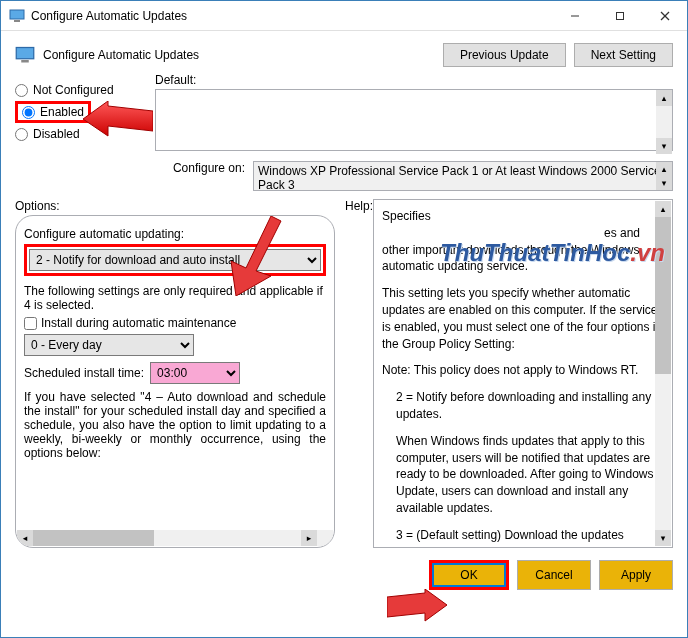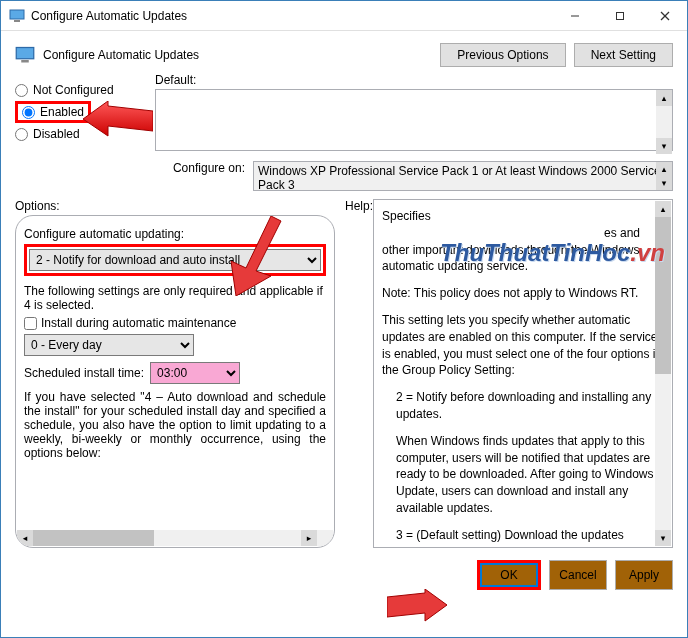--- a/index.html
+++ b/index.html
@@ -53,21 +53,21 @@
 .vcorner { position: absolute; right: 1px; bottom: 1px; width: 16px; height: 16px; background: #f0f0f0; }
 .vscroll { position: absolute; top: 1px; right: 1px; bottom: 1px; width: 16px; background: #f0f0f0; display: flex; flex-direction: column; }
 .vscroll .arr { width: 16px; height: 16px; background: #dadada; display: flex; align-items: center; justify-content: center; font-size: 9px; }
 .vscroll .vtrack { flex: 1; background: #f0f0f0; }
 .vscroll .vthumb { width: 100%; height: 50%; background: #c2c2c2; }
 .vscroll-mini { position: absolute; top: 1px; right: 1px; bottom: 1px; width: 16px; background: #f0f0f0; display: flex; flex-direction: column; }
 .vscroll-mini .arr { width: 16px; height: 16px; background: #dadada; font-size: 9px; display:flex;align-items:center;justify-content:center;}
 .vscroll-mini .vtrack { flex: 1; }
 
 .btn-row { display: flex; justify-content: flex-end; padding: 6px 14px; gap: 8px; }
-.dlg-btn { font-size: 12px; width: 58px; padding: 3px 0; background: #a16207; border: 1px solid #adadad; cursor: pointer; text-align: center; }
+.dlg-btn { font-size: 12px; width: 74px; padding: 3px 0; background: #eab308; border: 1px solid #adadad; cursor: pointer; text-align: center; }
 .ok-wrap { border: 3px solid #ff0000; display: inline-block; }
 .ok-btn { border: 2px solid #0078d7; }
 
 .help-pane p { margin-bottom: 10px; }
 .help-pane .indent { margin-left: 14px; }
 
 
 .watermark { position: absolute; top: 238px; right: 22px; font-size: 24px; font-weight: 700; font-style: italic; color: #2e5aa0; text-shadow: 1px 1px 0 #c9daef; z-index: 20; pointer-events: none; }
 .watermark .vn { color: #d04040; }
 
@@ -104,21 +104,21 @@
         </div>
     </div>
   </div>
 
   <div class="header-row">
     <svg class="header-icon" viewBox="0 0 16 16">
         <rect x="1" y="2" width="14" height="9" fill="#5aa9e6" stroke="#2d6aa8"></rect>
         <rect x="5" y="12" width="6" height="2" fill="#888"></rect>
       </svg>
     <span class="header-title">Configure Automatic Updates</span>
-    <button class="nav-btn">Previous Options</button>
+    <button class="nav-btn">Previous Update</button>
     <button class="nav-btn">Next Setting</button>
   </div>
 
   <div class="top-section">
     <div class="state-col">
       <label class="radio-row">
           <input type="radio" name="st" style="">
           <span>Not Configured</span>
         </label>
       <div class="enabled-box">
@@ -187,22 +187,22 @@
             <div class="arr">▸</div>
           </div>
         <div class="vcorner"></div>
       </div>
     </div>
 
     <div class="help-wrap">
       <span class="pane-label">Help:</span>
       <div class="help-pane">
         <p><span>Specifies</span> <span style="visibility:hidden">xxxxxxxxxxxxxxxxxxxxxxxxxxxxxxxxxxxxx</span><span>es and other important downloads through the Windows automatic updating service.</span></p>
+        <p>This setting lets you specify whether automatic updates are enabled on this computer. If the service is enabled, you must select one of the four options in the Group Policy Setting:</p>
         <p>Note: This policy does not apply to Windows RT.</p>
-        <p>This setting lets you specify whether automatic updates are enabled on this computer. If the service is enabled, you must select one of the four options in the Group Policy Setting:</p>
         <p class="indent">2 = Notify before downloading and installing any updates.</p>
         <p class="indent">When Windows finds updates that apply to this computer, users will be notified that updates are ready to be downloaded. After going to Windows Update, users can download and install any available updates.</p>
         <p class="indent">3 = (Default setting) Download the updates automatically and notify when they are ready to be installed</p>
 
         <div class="vscroll">
             <div class="arr">▴</div>
             <div class="vtrack">
               <div class="vthumb"></div>
             </div>
             <div class="arr">▾</div>

